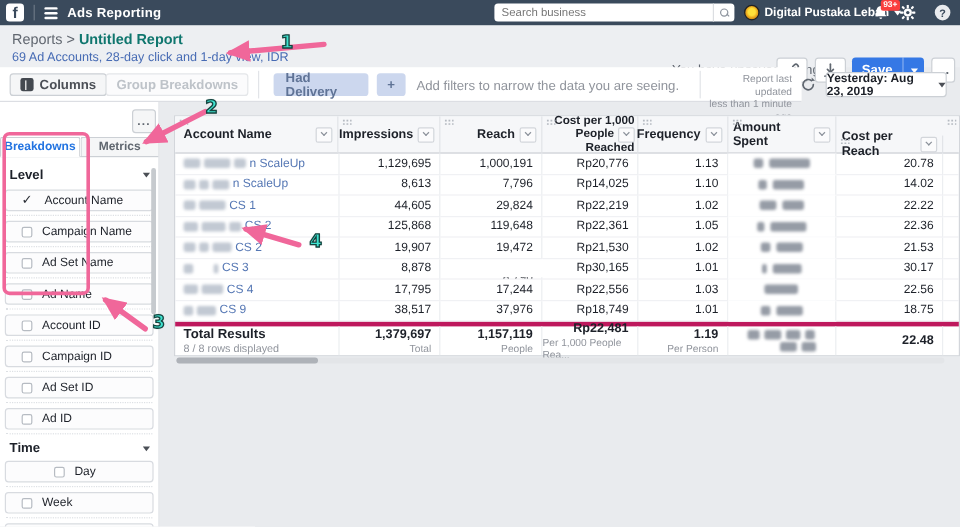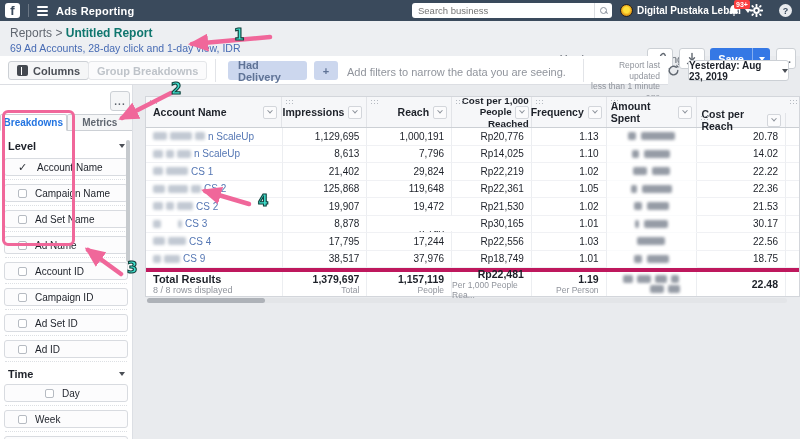--- a/index.html
+++ b/index.html
@@ -398,21 +398,21 @@
         </div>
       <div class="td num" style="width:89px;">14.02</div>
       <div class="td" style="width:13px; border-right:0;"></div>
     </div>
     <div class="tr">
       <div class="td c-acct" style="width:137px;">
           <span class="blur b-light" style="width:10px"></span>
           <span class="blur b-light" style="width:22px"></span>
           <span class="acct-link">CS 1</span>
         </div>
-      <div class="td num" style="width:85px;">21,402</div>
+      <div class="td num" style="width:85px;">44,605</div>
       <div class="td num" style="width:85px;">29,824</div>
       <div class="td num" style="width:80px;">Rp22,219</div>
       <div class="td num" style="width:75px;">1.02</div>
       <div class="td c-amt" style="width:91px;">
           <span class="blur b-dark" style="width:14px"></span>
           <span class="blur b-dark" style="width:18px"></span>
         </div>
       <div class="td num" style="width:89px;">22.22</div>
       <div class="td" style="width:13px; border-right:0;"></div>
     </div>

